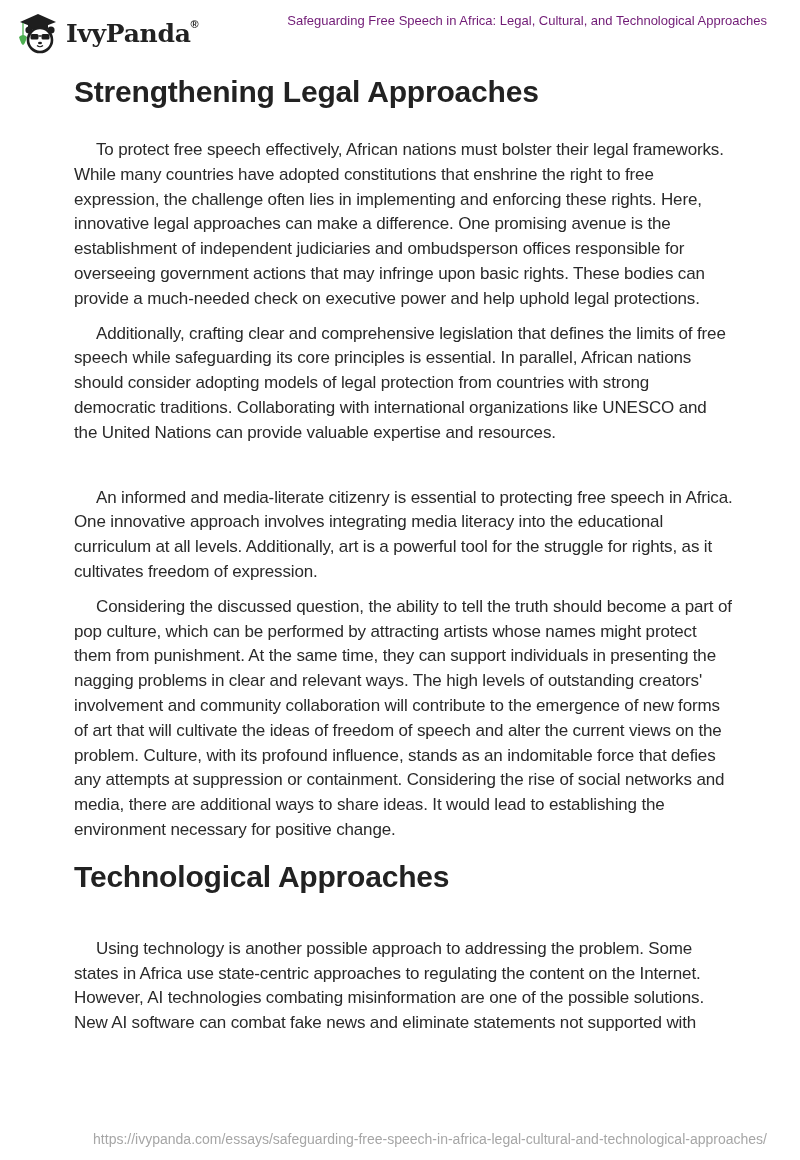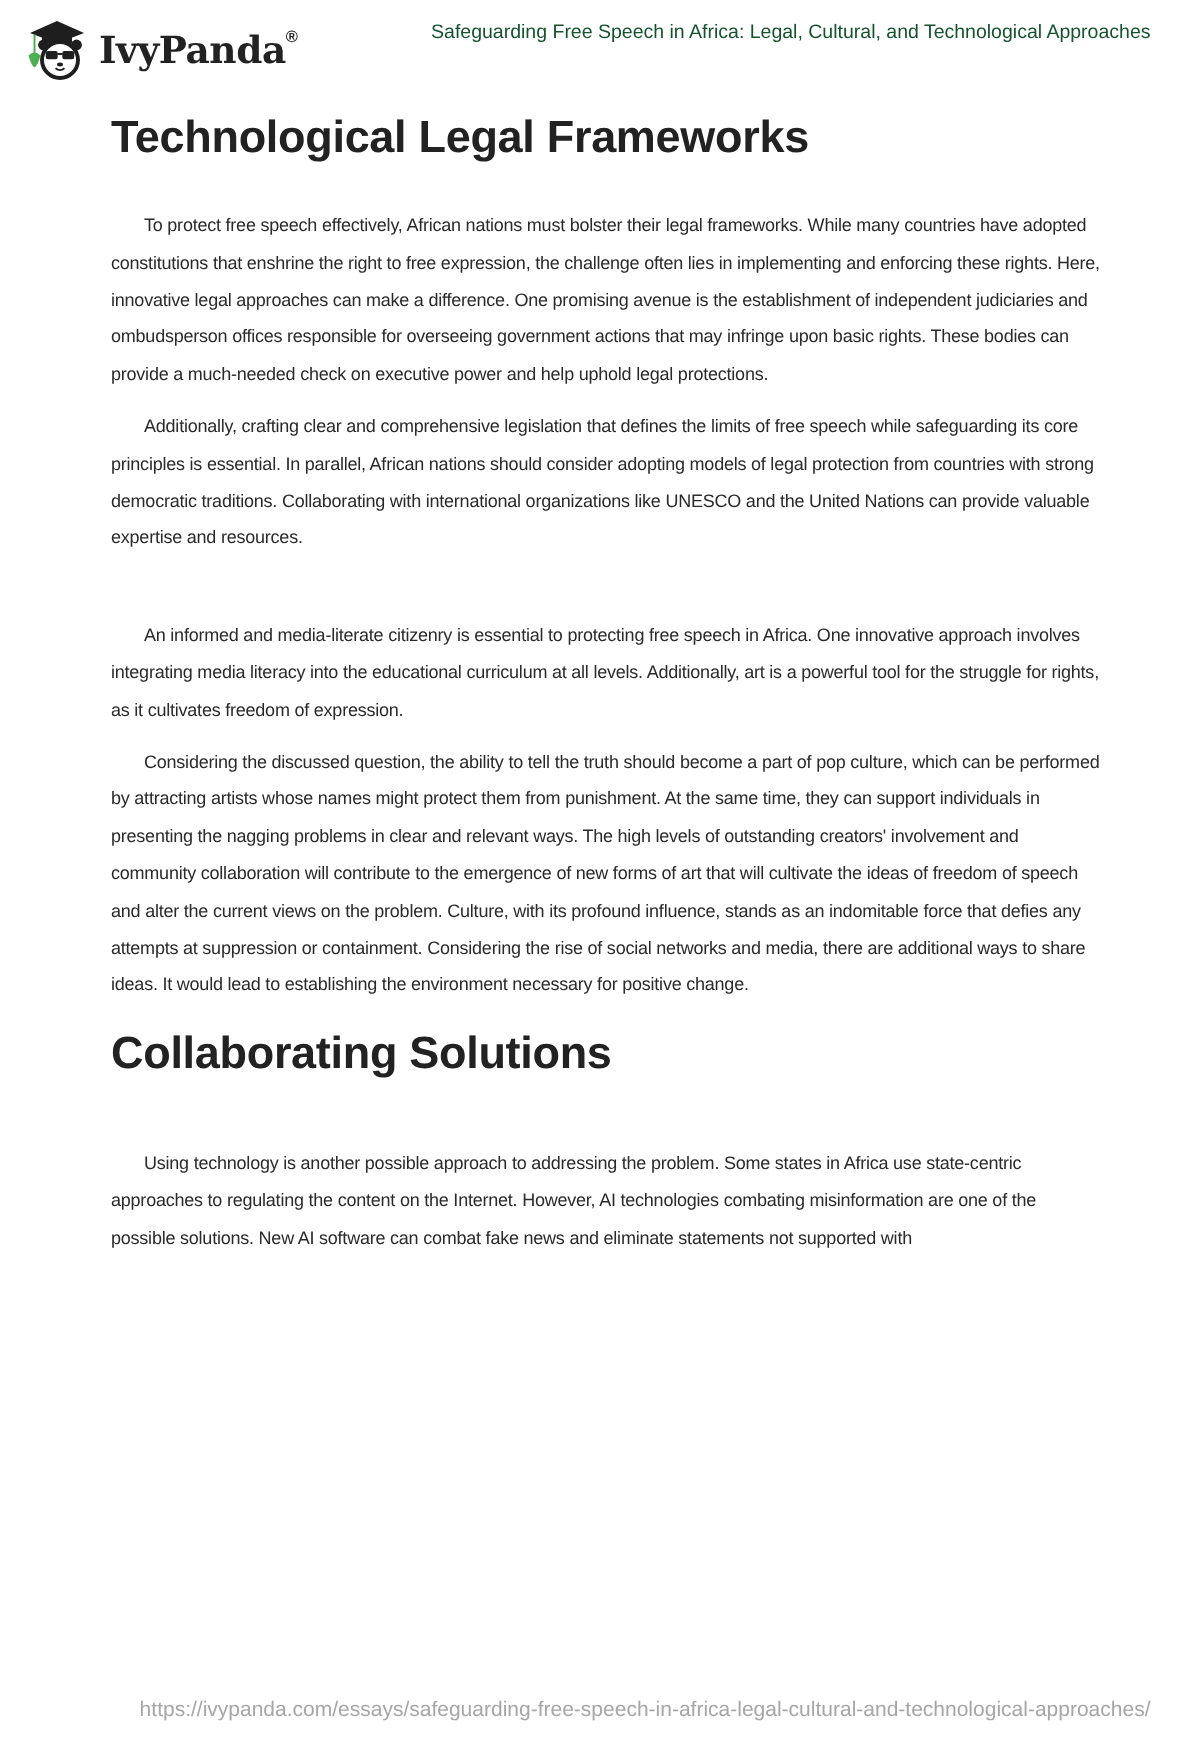--- a/index.html
+++ b/index.html
@@ -45,41 +45,41 @@
       vertical-align: super;
       font-family: "Liberation Sans", sans-serif;
       position: relative;
       top: -4px;
     }
     .doc-title {
       position: absolute;
       right: 33px;
       top: 13px;
       font-size: 13px;
-      color: #14532d;
+      color: #701a75;
       white-space: nowrap;
     }
     .content {
       position: absolute;
       left: 74px;
       top: 72px;
       width: 660px;
     }
     h2 {
       font-family: "Liberation Sans", sans-serif;
       font-weight: bold;
       font-size: 30px;
       color: #222;
       margin: 0;
       line-height: 40px;
       letter-spacing: -0.2px;
     }
     p {
       margin: 0;
-      font-size: 12px;
+      font-size: 17px;
       line-height: 24.8px;
       color: #2a2a2a;
       text-indent: 22px;
       letter-spacing: -0.15px;
     }
     .sec1-title { margin-top: 0; }
     .sec1-p1 { margin-top: 26px; }
     .sec1-p2 { margin-top: 10px; }
     .sec2-title { margin-top: 14px; }
     .sec2-p1 { margin-top: 40px; }
@@ -119,24 +119,24 @@
 
       <ellipse cx="24" cy="33" rx="2" ry="1.3" fill="#1e1e1e"></ellipse>
       <path d="M21,35.5 Q24,38 27,35.5" stroke="#1e1e1e" stroke-width="1.2" fill="none"></path>
     </svg>
     <span class="logo-text"><span>IvyPanda</span><span class="logo-reg">®</span></span>
   </div>
   <div class="doc-title">Safeguarding Free Speech in Africa: Legal, Cultural, and Technological Approaches</div>
 </div>
 
 <div class="content">
-  <h2 class="sec1-title">Technological Legal Frameworks</h2>
+  <h2 class="sec1-title">Strengthening Legal Approaches</h2>
   <p class="sec1-p1">To protect free speech effectively, African nations must bolster their legal frameworks. While many countries have adopted constitutions that enshrine the right to free expression, the challenge often lies in implementing and enforcing these rights. Here, innovative legal approaches can make a difference. One promising avenue is the establishment of independent judiciaries and ombudsperson offices responsible for overseeing government actions that may infringe upon basic rights. These bodies can provide a much-needed check on executive power and help uphold legal protections.</p>
   <p class="sec1-p2">Additionally, crafting clear and comprehensive legislation that defines the limits of free speech while safeguarding its core principles is essential. In parallel, African nations should consider adopting models of legal protection from countries with strong democratic traditions. Collaborating with international organizations like UNESCO and the United Nations can provide valuable expertise and resources.</p>
 
   <p class="sec2-p1">An informed and media-literate citizenry is essential to protecting free speech in Africa. One innovative approach involves integrating media literacy into the educational curriculum at all levels. Additionally, art is a powerful tool for the struggle for rights, as it cultivates freedom of expression.</p>
   <p class="sec2-p2">Considering the discussed question, the ability to tell the truth should become a part of pop culture, which can be performed by attracting artists whose names might protect them from punishment. At the same time, they can support individuals in presenting the nagging problems in clear and relevant ways. The high levels of outstanding creators' involvement and community collaboration will contribute to the emergence of new forms of art that will cultivate the ideas of freedom of speech and alter the current views on the problem. Culture, with its profound influence, stands as an indomitable force that defies any attempts at suppression or containment. Considering the rise of social networks and media, there are additional ways to share ideas. It would lead to establishing the environment necessary for positive change.</p>
 
-  <h2 class="sec3-title">Collaborating Solutions</h2>
+  <h2 class="sec3-title">Technological Approaches</h2>
   <p class="sec3-p1">Using technology is another possible approach to addressing the problem. Some states in Africa use state-centric approaches to regulating the content on the Internet. However, AI technologies combating misinformation are one of the possible solutions. New AI software can combat fake news and eliminate statements not supported with</p>
 </div>
 
 <div class="footer-url">https://ivypanda.com/essays/safeguarding-free-speech-in-africa-legal-cultural-and-technological-approaches/</div>
 
 </body></html>

